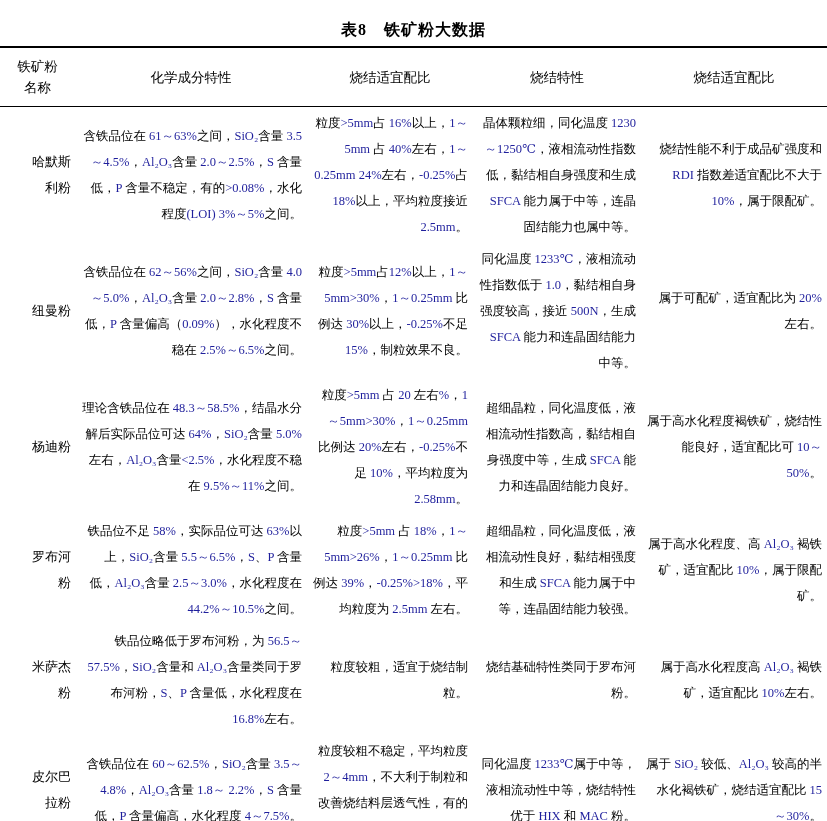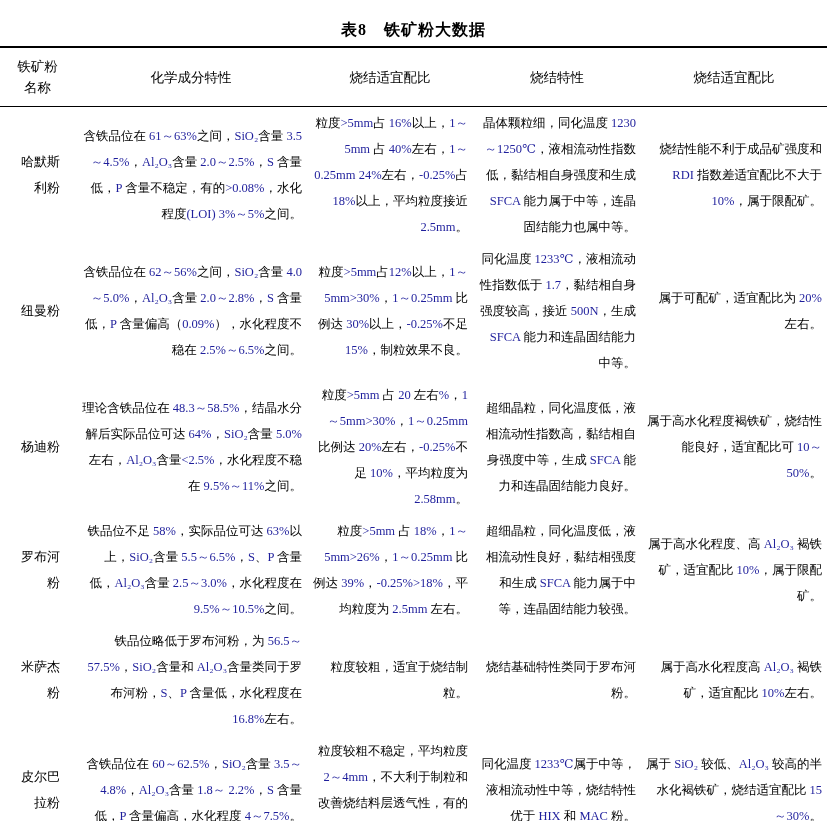--- a/index.html
+++ b/index.html
@@ -49,21 +49,21 @@
   tbody td {
     font-size: 12.5px;
     line-height: 26px;
     text-align: right;
     vertical-align: middle;
     padding: 3px 5px;
   }
   td.name {
     font-size: 13px;
     white-space: pre-line;
-    padding: 3px 15px;
+    padding: 3px 4px;
     margin-left: 24px;
   }
   .lat { color: var(--accent, #1f1f9c); }
 </style>
 </head>
 <body>
 
 <div class="page">
   <div class="title">表8　铁矿粉大数据</div>
 
@@ -91,34 +91,34 @@
 利粉</td>
         <td class="colorize">含铁品位在 <span class="lat">61～63%</span>之间，<span class="lat">SiO₂</span>含量 <span class="lat">3.5～4.5%</span>，<span class="lat">Al₂O₃</span>含量 <span class="lat">2.0～2.5%</span>，<span class="lat">S</span> 含量低，<span class="lat">P</span> 含量不稳定，有的<span class="lat">&gt;0.08%</span>，水化程度<span class="lat">(LOI)</span> <span class="lat">3%～5%</span>之间。</td>
         <td class="colorize">粒度<span class="lat">&gt;5mm</span>占 <span class="lat">16%</span>以上，<span class="lat">1～5mm</span> 占 <span class="lat">40%</span>左右，<span class="lat">1～0.25mm</span> <span class="lat">24%</span>左右，<span class="lat">-0.25%</span>占 <span class="lat">18%</span>以上，平均粒度接近 <span class="lat">2.5mm</span>。</td>
         <td class="colorize">晶体颗粒细，同化温度 <span class="lat">1230～1250℃</span>，液相流动性指数低，黏结相自身强度和生成 <span class="lat">SFCA</span> 能力属于中等，连晶固结能力也属中等。</td>
         <td class="colorize">烧结性能不利于成品矿强度和 <span class="lat">RDI</span> 指数差适宜配比不大于 <span class="lat">10%</span>，属于限配矿。</td>
       </tr>
       <tr>
         <td class="name">纽曼粉</td>
         <td class="colorize">含铁品位在 <span class="lat">62～56%</span>之间，<span class="lat">SiO₂</span>含量 <span class="lat">4.0～5.0%</span>，<span class="lat">Al₂O₃</span>含量 <span class="lat">2.0～2.8%</span>，<span class="lat">S</span> 含量低，<span class="lat">P</span> 含量偏高（<span class="lat">0.09%</span>），水化程度不稳在 <span class="lat">2.5%～6.5%</span>之间。</td>
         <td class="colorize">粒度<span class="lat">&gt;5mm</span>占<span class="lat">12%</span>以上，<span class="lat">1～5mm&gt;30%</span>，<span class="lat">1～0.25mm</span> 比例达 <span class="lat">30%</span>以上，<span class="lat">-0.25%</span>不足 <span class="lat">15%</span>，制粒效果不良。</td>
-        <td class="colorize">同化温度 <span class="lat">1233℃</span>，液相流动性指数低于 <span class="lat">1.7</span>，黏结相自身强度较高，接近 <span class="lat">500N</span>，生成 <span class="lat">SFCA</span> 能力和连晶固结能力中等。</td>
+        <td class="colorize">同化温度 <span class="lat">1233℃</span>，液相流动性指数低于 <span class="lat">1.0</span>，黏结相自身强度较高，接近 <span class="lat">500N</span>，生成 <span class="lat">SFCA</span> 能力和连晶固结能力中等。</td>
         <td class="colorize">属于可配矿，适宜配比为 <span class="lat">20%</span>左右。</td>
       </tr>
       <tr>
         <td class="name">杨迪粉</td>
         <td class="colorize">理论含铁品位在 <span class="lat">48.3～58.5%</span>，结晶水分解后实际品位可达 <span class="lat">64%</span>，<span class="lat">SiO₂</span>含量 <span class="lat">5.0%</span>左右，<span class="lat">Al₂O₃</span>含量<span class="lat">&lt;2.5%</span>，水化程度不稳在 <span class="lat">9.5%～11%</span>之间。</td>
         <td class="colorize">粒度<span class="lat">&gt;5mm</span> 占 <span class="lat">20</span> 左右<span class="lat">%</span>，<span class="lat">1～5mm&gt;30%</span>，<span class="lat">1～0.25mm</span> 比例达 <span class="lat">20%</span>左右，<span class="lat">-0.25%</span>不足 <span class="lat">10%</span>，平均粒度为 <span class="lat">2.58mm</span>。</td>
         <td class="colorize">超细晶粒，同化温度低，液相流动性指数高，黏结相自身强度中等，生成 <span class="lat">SFCA</span> 能力和连晶固结能力良好。</td>
         <td class="colorize">属于高水化程度褐铁矿，烧结性能良好，适宜配比可 <span class="lat">10～50%</span>。</td>
       </tr>
       <tr>
         <td class="name">罗布河
 粉</td>
-        <td class="colorize">铁品位不足 <span class="lat">58%</span>，实际品位可达 <span class="lat">63%</span>以上，<span class="lat">SiO₂</span>含量 <span class="lat">5.5～6.5%</span>，<span class="lat">S</span>、<span class="lat">P</span> 含量低，<span class="lat">Al₂O₃</span>含量 <span class="lat">2.5～3.0%</span>，水化程度在 <span class="lat">9.5%～10.5%</span>之间。</td>
+        <td class="colorize">铁品位不足 <span class="lat">58%</span>，实际品位可达 <span class="lat">63%</span>以上，<span class="lat">SiO₂</span>含量 <span class="lat">5.5～6.5%</span>，<span class="lat">S</span>、<span class="lat">P</span> 含量低，<span class="lat">Al₂O₃</span>含量 <span class="lat">2.5～3.0%</span>，水化程度在 <span class="lat">44.2%～10.5%</span>之间。</td>
         <td class="colorize">粒度<span class="lat">&gt;5mm</span> 占 <span class="lat">18%</span>，<span class="lat">1～5mm&gt;26%</span>，<span class="lat">1～0.25mm</span> 比例达 <span class="lat">39%</span>，<span class="lat">-0.25%&gt;18%</span>，平均粒度为 <span class="lat">2.5mm</span> 左右。</td>
         <td class="colorize">超细晶粒，同化温度低，液相流动性良好，黏结相强度和生成 <span class="lat">SFCA</span> 能力属于中等，连晶固结能力较强。</td>
         <td class="colorize">属于高水化程度、高 <span class="lat">Al₂O₃</span> 褐铁矿，适宜配比 <span class="lat">10%</span>，属于限配矿。</td>
       </tr>
       <tr>
         <td class="name">米萨杰
 粉</td>
         <td class="colorize">铁品位略低于罗布河粉，为 <span class="lat">56.5～57.5%</span>，<span class="lat">SiO₂</span>含量和 <span class="lat">Al₂O₃</span>含量类同于罗布河粉，<span class="lat">S</span>、<span class="lat">P</span> 含量低，水化程度在 <span class="lat">16.8%</span>左右。</td>
         <td class="colorize">粒度较粗，适宜于烧结制粒。</td>
         <td class="colorize">烧结基础特性类同于罗布河粉。</td>

